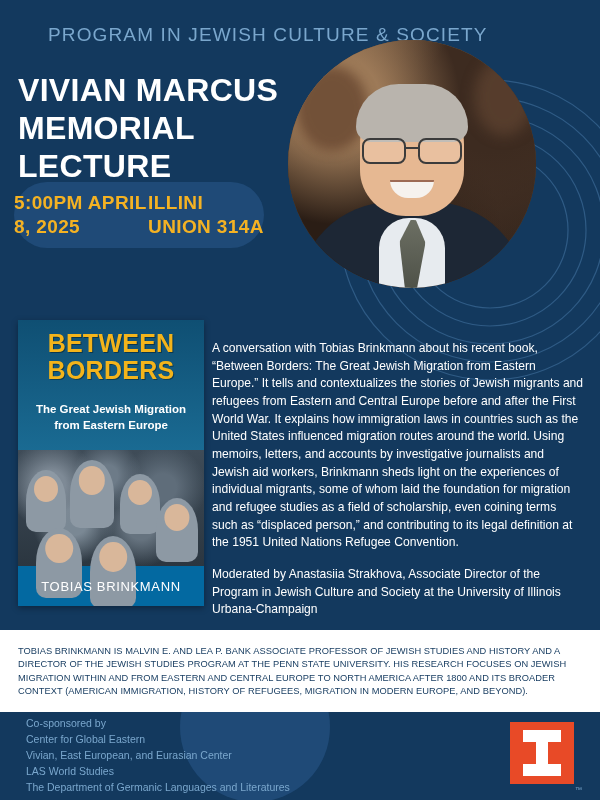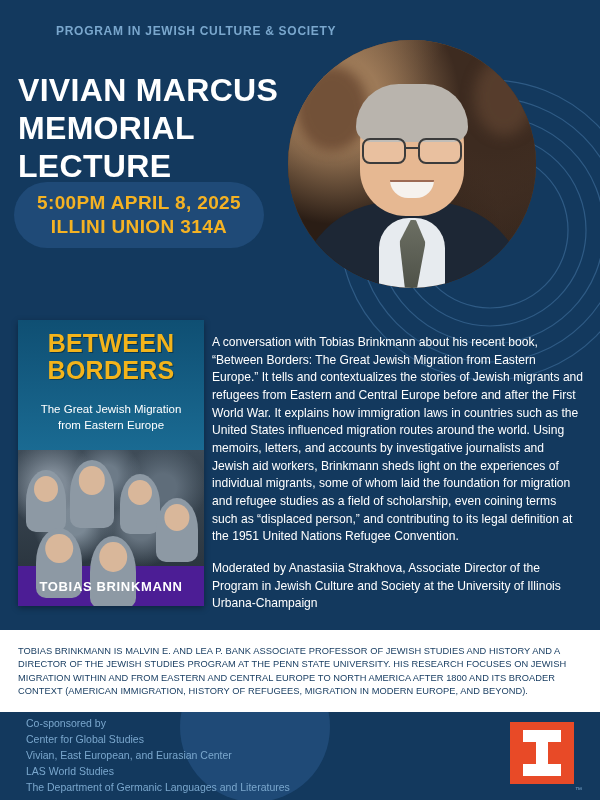--- a/index.html
+++ b/index.html
@@ -34,25 +34,25 @@
     right: -40px;
     top: 60px;
     width: 340px;
     height: 340px;
     pointer-events: none;
   }
 
   
   .program-line {
     position: absolute;
-    left: 56px;
+    left: 48px;
     top: 24px;
     color: #7aa7cd;
-    font-size: 12px;
-    font-weight: bold;
+    font-size: 19px;
+    font-weight: normal;
     letter-spacing: 0.06em;
     text-transform: uppercase;
   }
 
   
   .lecture-title {
     position: absolute;
     left: 18px;
     top: 72px;
     width: 300px;
@@ -67,21 +67,20 @@
   
   .date-pill {
     position: absolute;
     left: 14px;
     top: 182px;
     width: 250px;
     height: 66px;
     background: #1f4a77;
     border-radius: 33px;
     display: flex;
-    flex-direction: column;
     align-items: center;
     justify-content: center;
     color: #f4b223;
     font-weight: bold;
     font-size: 19px;
     letter-spacing: 0.02em;
     text-transform: uppercase;
     line-height: 1.25;
   }
 
@@ -210,21 +209,21 @@
     border-top: 2px solid #9d6a54;
   }
 
   
   .book {
     position: absolute;
     left: 18px;
     top: 320px;
     width: 186px;
     height: 286px;
-    background: #4c1d95;
+    background: #0369a1;
     box-shadow: 0 2px 6px rgba(0,0,0,.35);
     overflow: hidden;
   }
   .book .sky {
     position: absolute;
     left: 0; top: 0; right: 0;
     height: 132px;
     background: linear-gradient(180deg,#0f4f73 0%, #1a6b93 100%);
   }
   .book .btitle {
@@ -274,37 +273,37 @@
     width: 60%; height: 42%;
     border-radius: 50%;
     background: #d9b79a;
   }
   .book .author {
     position: absolute;
     left: 0; right: 0;
     bottom: 12px;
     text-align: center;
     color: #ffffff;
-    font-weight: bold;
+    font-weight: normal;
     font-size: 13px;
     letter-spacing: 0.05em;
     text-transform: uppercase;
   }
 
   
   .body-copy {
     position: absolute;
     left: 212px;
     top: 330px;
     width: 372px;
     color: #ffffff;
     font-size: 12.1px;
     line-height: 1.46;
   }
-  .body-copy p { margin: 4px 0 14px 0; }
+  .body-copy p { margin: 10px 0 14px 0; }
   .body-copy p:last-child { margin-bottom: 0; }
 
   
   .bio {
     position: absolute;
     left: 18px;
     top: 645px;
     width: 560px;
     color: #13395e;
     font-size: 9.3px;
@@ -402,21 +401,21 @@
     </div>
     <div class="mouth"></div>
   </div>
 
   <div class="book">
     <div class="sky"></div>
     <div class="btitle">
       <div>Between</div>
       <div>Borders</div>
     </div>
-    <div class="bsub" style="white-space: pre-line;">The Great Jewish Migration
+    <div class="bsub" style="white-space: pre-line; font-weight: bold;">The Great Jewish Migration
 from Eastern Europe</div>
     <div class="photo">
       <span class="figure" style="left:8px;  top:20px; width:40px; height:62px;">
           <span class="fh"></span>
         </span>
       <span class="figure" style="left:52px; top:10px; width:44px; height:68px;">
           <span class="fh"></span>
         </span>
       <span class="figure" style="left:102px;top:24px; width:40px; height:60px;">
           <span class="fh"></span>
@@ -440,21 +439,21 @@
   </div>
 
   <div class="bio">Tobias Brinkmann is Malvin E. and Lea P. Bank Associate Professor of Jewish Studies and History and a Director of the Jewish Studies Program at the Penn State University. His research focuses on Jewish migration within and from Eastern and Central Europe to North America after 1800 and its broader context (American immigration, history of refugees, migration in modern Europe, and beyond).</div>
 
   <div class="bottom-band">
     <div class="bottom-arc"></div>
   </div>
 
   <div class="sponsors">
     <div>Co-sponsored by</div>
-    <div>Center for Global Studies</div>
+    <div>Center for Global Eastern</div>
     <div>Vivian, East European, and Eurasian Center</div>
     <div>LAS World Studies</div>
     <div>The Department of Germanic Languages and Literatures</div>
   </div>
 
   <div class="block-i">
     <svg width="42" height="50" viewBox="0 0 42 50">
       <path d="M2 2 H40 V14 H27 V36 H40 V48 H2 V36 H15 V14 H2 Z" fill="#ffffff"></path>
     </svg>
   </div>

